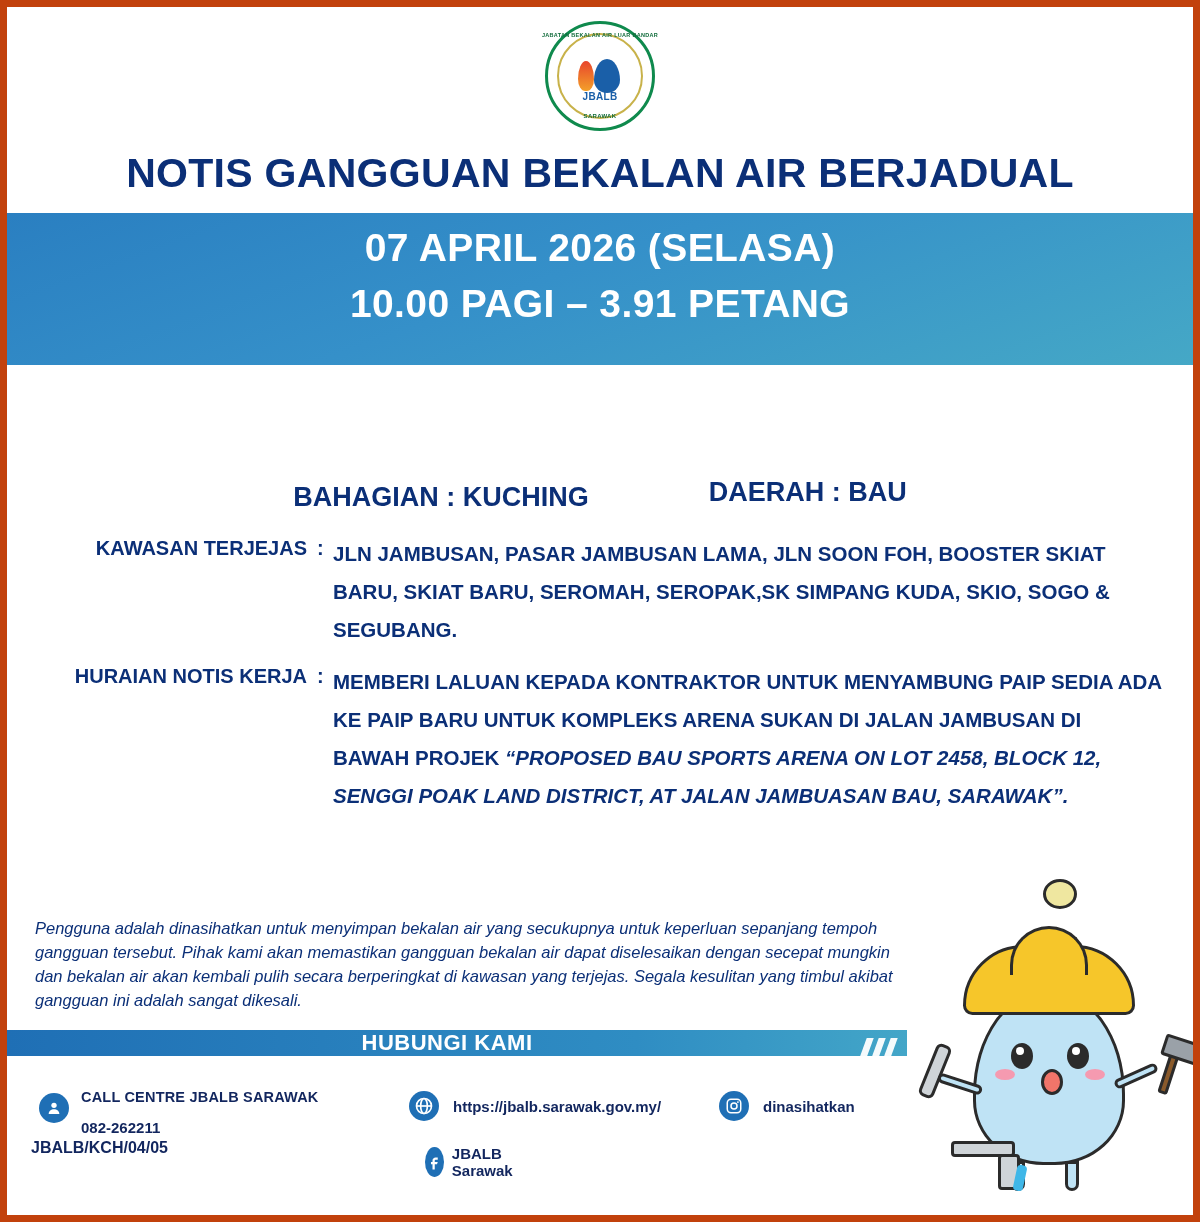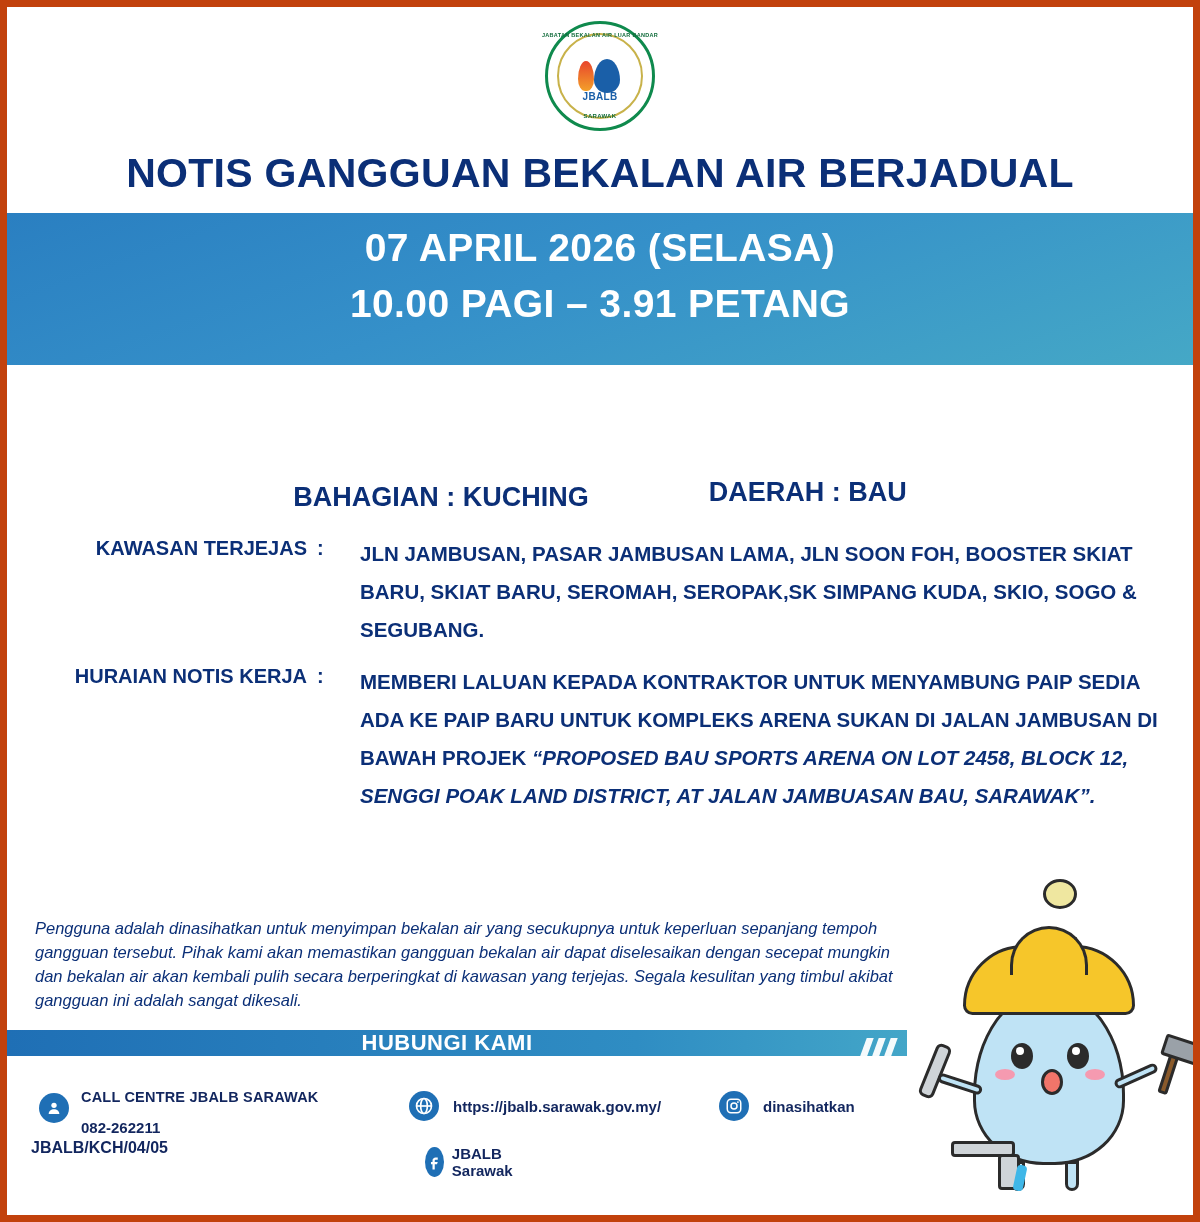--- a/index.html
+++ b/index.html
@@ -128,21 +128,20 @@
     width: 16px;
     font-size: 20px; font-weight: bold; color: #0b2f77;
     padding-top: 2px;
   }
   .row .value {
     flex: 1;
     font-size: 20.5px;
     font-weight: bold;
     color: #0b2f77;
     line-height: 1.85;
-    margin-left: 27px;
   }
   .value .quoted {
     font-style: italic;
   }
 
   
   .note {
     position: absolute;
     top: 910px; left: 28px;
     width: 860px;

